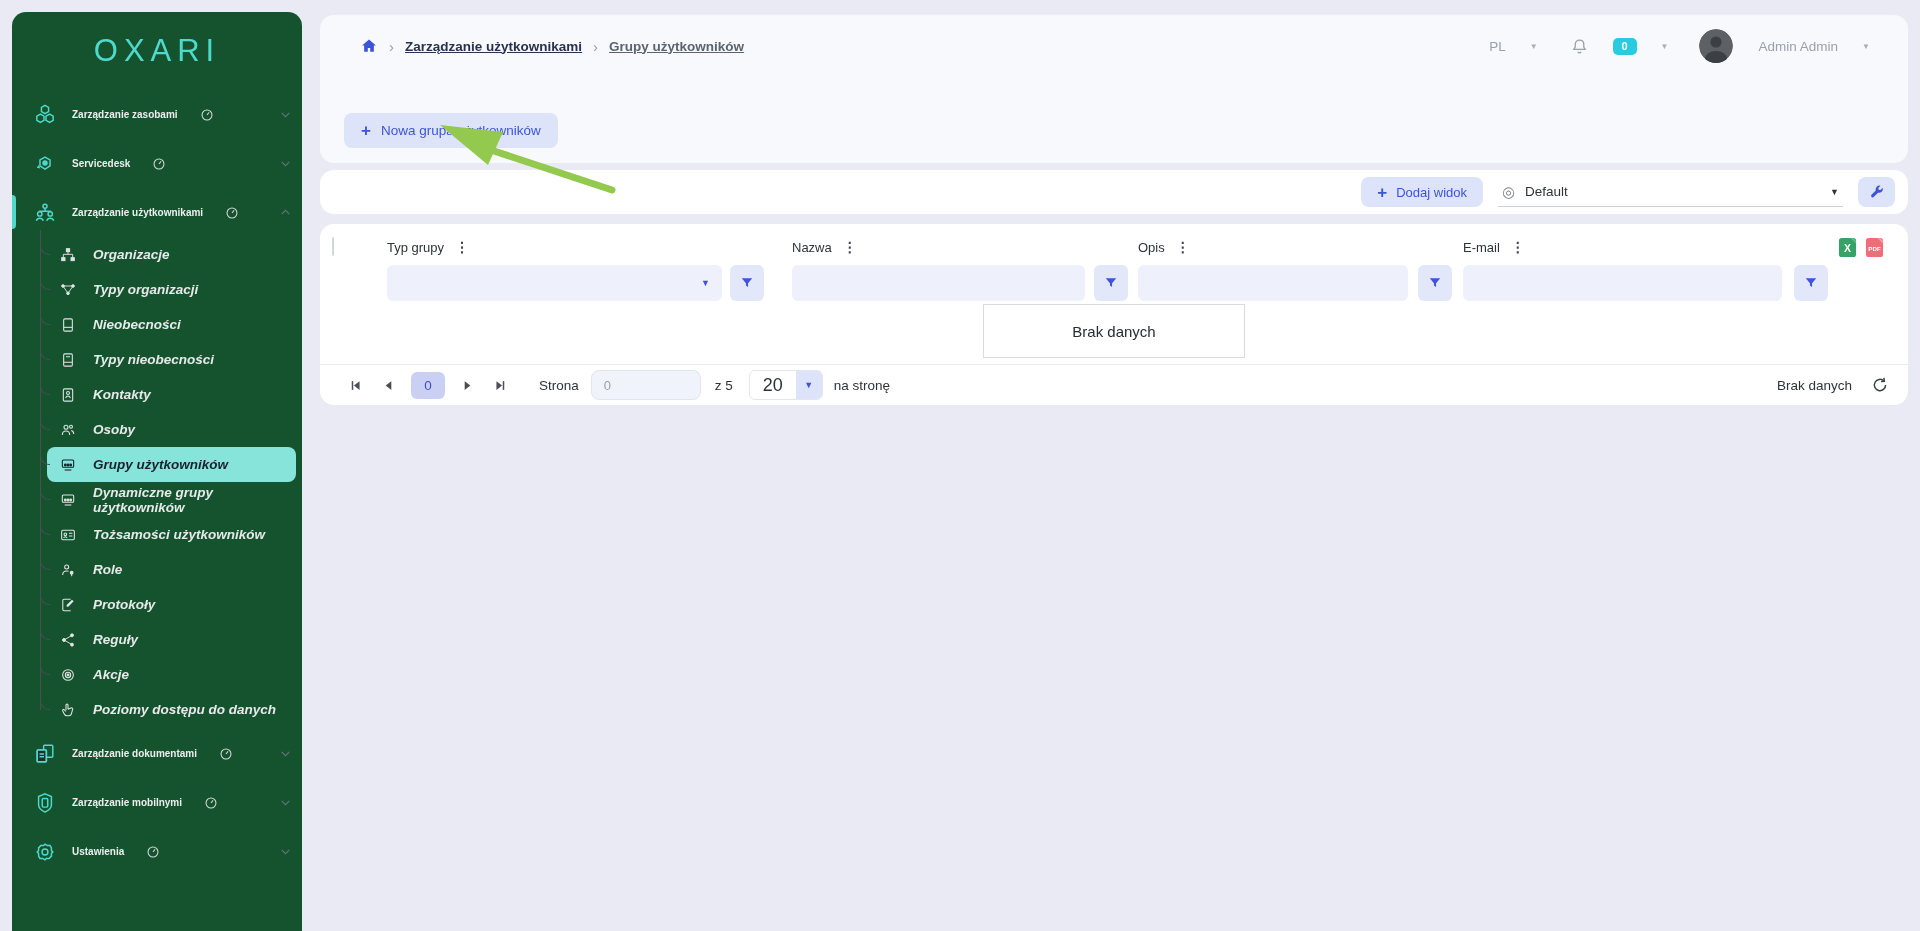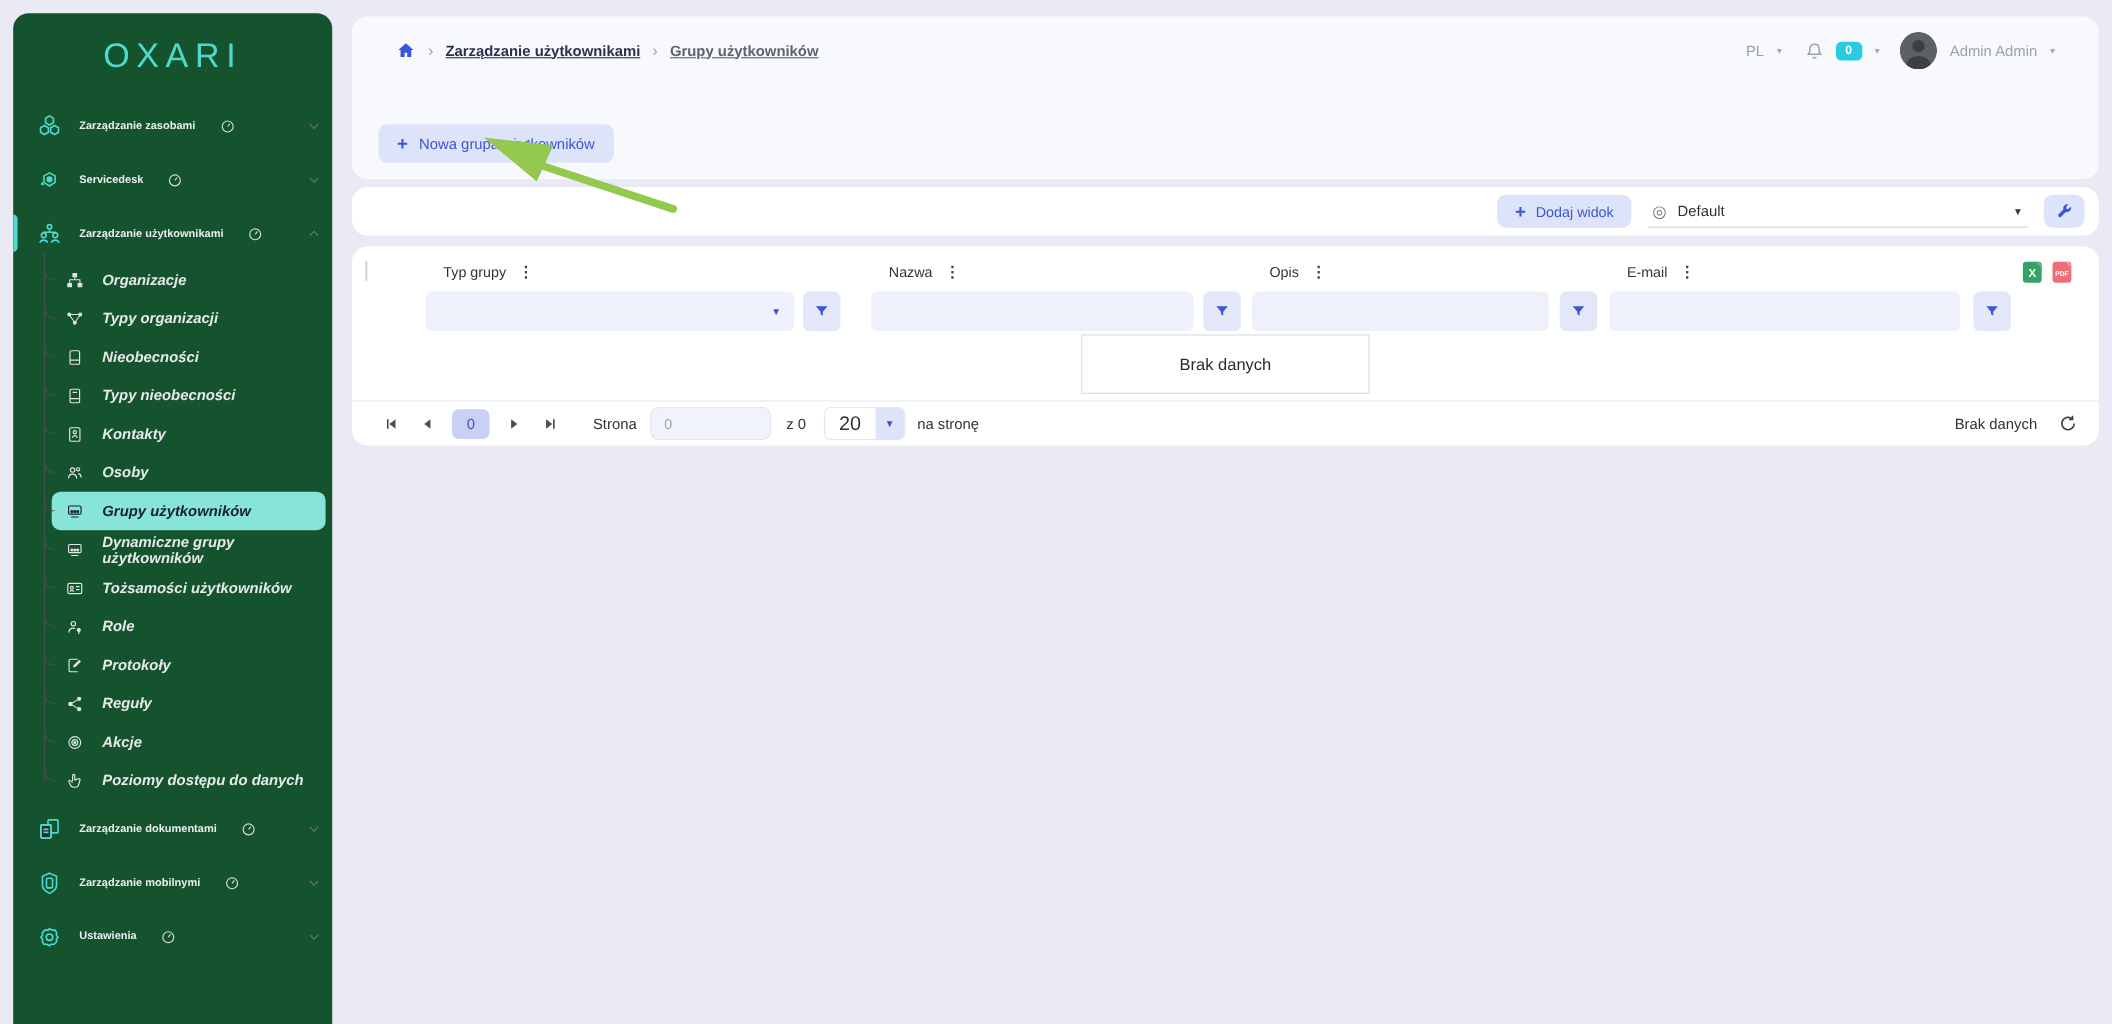--- a/index.html
+++ b/index.html
@@ -42,21 +42,21 @@
   .card{ position:absolute; left:0; width:1588px; border-radius:14px; background:#fff;}
   .card-top{ top:15px; height:148px; background:#f8f9fd;}
   .card-toolbar{ top:170px; height:44px;}
   .card-table{ top:224px; height:181px;}
   
   .crumb-row{ display:flex; align-items:center; height:48px; padding:14px 38px 0 40px; gap:11px;}
   .crumb-sep{ color:#9aa0a8; font-size:15px; }
   .crumb-link{ font-size:13.5px; font-weight:700; text-decoration:underline; cursor:pointer;}
   .crumb-link.first{ color:#28324e;}
   .crumb-link.second{ color:#5b6470;}
-  .chrome{ margin-left:auto; display:flex; align-items:center; gap:10px; color:#9ba1ab; font-size:13.5px;}
+  .chrome{ margin-left:auto; display:flex; align-items:center; gap:24px; color:#9ba1ab; font-size:13.5px;}
   .mini-arrow{ font-size:8px; color:#a8adb6;}
   .badge{ min-width:24px; height:17px; background:#29cbe0; border-radius:5px; color:#fff;
     font-size:11px; font-weight:700; display:flex; align-items:center; justify-content:center; padding:0 5px;}
   .avatar{ width:34px; height:34px; border-radius:50%; overflow:hidden; display:flex; margin-left:6px;}
   .user-name{ margin-left:2px;}
   
   .btn-new{ position:absolute; left:24px; top:98px; height:35px; display:inline-flex;
     align-items:center; gap:10px; background:#dde3f9; color:#3c55d8; border:none;
     border-radius:8px; padding:0 17px; font-size:13.5px; font-weight:500; cursor:pointer;
     font-family:inherit;}
@@ -69,21 +69,21 @@
     font-size:13px; font-weight:500; cursor:pointer; font-family:inherit;}
   .view-select{ width:345px; height:30px; display:flex; align-items:center; gap:10px;
     border-bottom:1px solid #ced2dc; font-size:13.5px; color:#2f3237; cursor:pointer; padding:0 4px;}
   .view-eye{ color:#7d828c; font-size:15px;}
   .view-caret{ margin-left:auto; font-size:9px; color:#33363b;}
   .btn-wrench{ width:37px; height:30px; background:#dde3f9; border:none; border-radius:8px;
     display:flex; align-items:center; justify-content:center; cursor:pointer;}
   
   .thead, .tfilter{ display:grid; grid-template-columns:67px 405px 346px 325px 375px 1fr; align-items:center;}
   .thead{ height:38px; padding-top:8px;}
-  .th{ display:flex; align-items:center; gap:11px; font-size:13px; color:#2f3339;margin-left:16px;}
+  .th{ display:flex; align-items:center; gap:11px; font-size:13px; color:#2f3339;}
   .kebab{ font-size:14px; color:#3f434a; font-weight:700; cursor:pointer; line-height:1;}
   .checkbox{ width:18px; height:18px; background:#fff; border:1px solid #d2d5e0; border-radius:4px;
     margin-left:12px; cursor:pointer;}
   .export-cell{ display:flex; justify-content:flex-end; align-items:center; gap:8px; padding-right:28px;}
   .tfilter{ height:36px; margin-top:3px;}
   .fcell{ display:flex; align-items:center;}
   .fselect{ height:36px; background:#eef1fb; border-radius:6px; position:relative; cursor:pointer;}
   .fselect .sel-caret{ position:absolute; right:12px; top:13px; font-size:9px; color:#4054d6;}
   .finput{ height:36px; background:#eef1fb; border:none; border-radius:6px; padding:0 10px;
     font-family:inherit; font-size:13px; color:#2f3237;}
@@ -570,21 +570,21 @@
           </svg>
         </button>
       <button class="nav-ic">
           <svg viewBox="0 0 24 24" width="15" height="15" fill="#4a4e55">
             <path d="M15.6 5H18v14h-2.4z"></path>
             <path d="M5.5 5l9 7-9 7z"></path>
           </svg>
         </button>
       <span class="strona-lbl">Strona</span>
       <input class="page-input" value="0" style="">
-      <span class="of-lbl">z 0</span>
+      <span class="of-lbl">z 5</span>
       <div class="size-select">
         <span class="size-val">20</span>
         <span class="size-caret">▼</span>
       </div>
       <span class="perpage-lbl">na stronę</span>
       <div class="pager-right">
         <span>Brak danych</span>
         <button class="refresh-btn">
             <svg viewBox="0 0 24 24" width="18" height="18" fill="none" stroke="#3b3e43" stroke-width="2">
               <path d="M19.5 12a7.5 7.5 0 1 1-2.3-5.4"></path>

